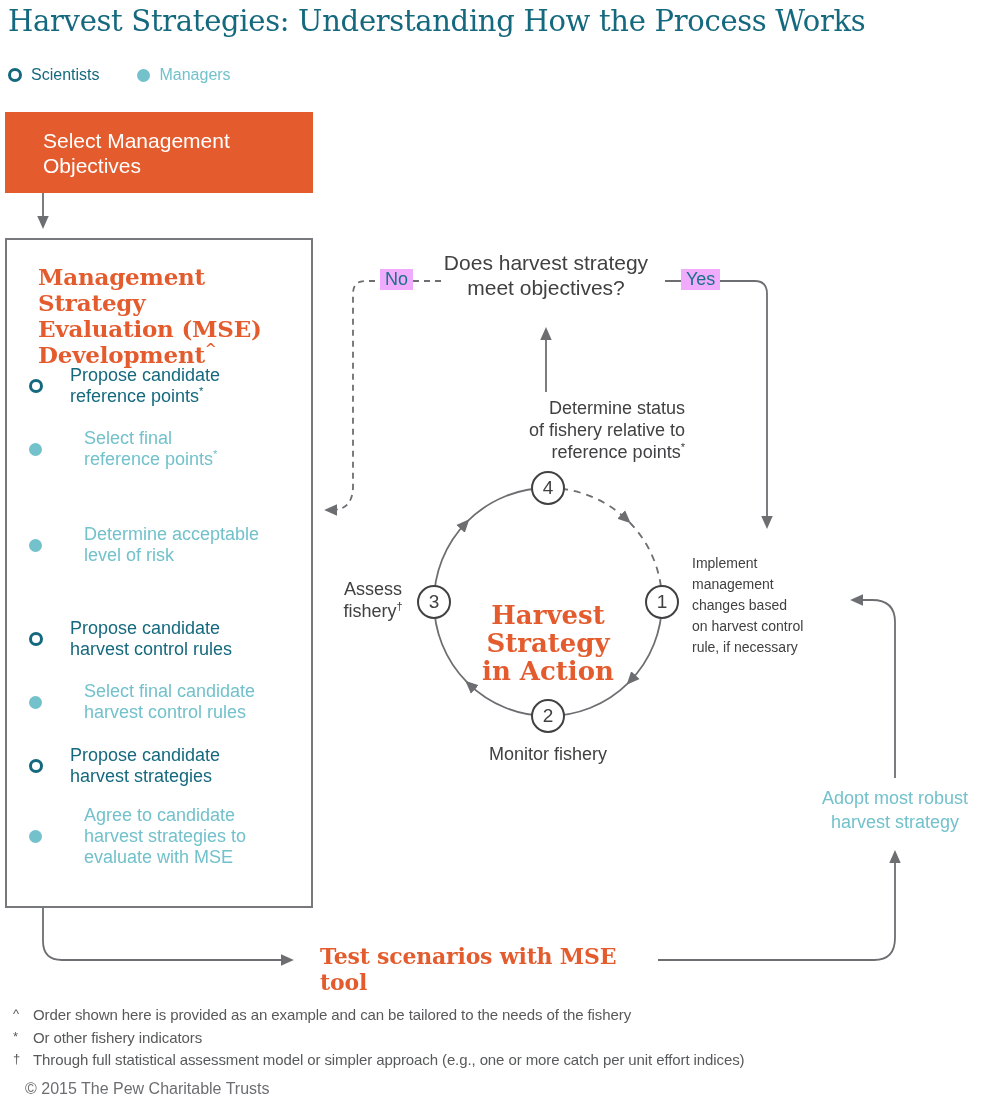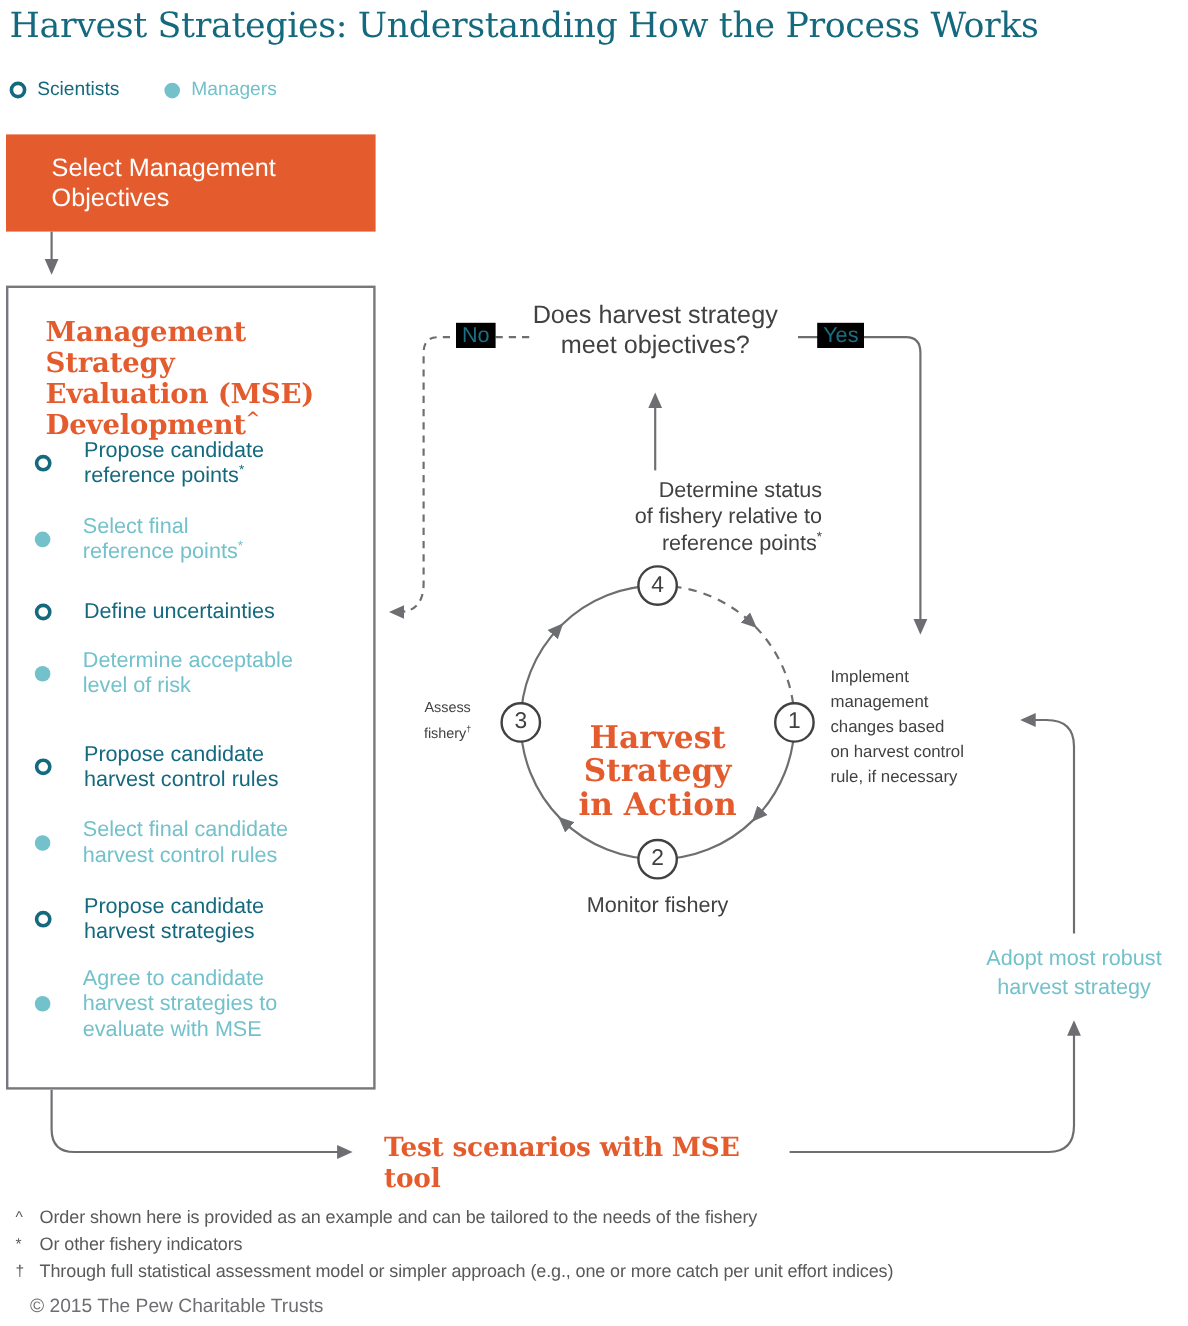--- a/index.html
+++ b/index.html
@@ -40,35 +40,35 @@
     left:38px;top:264px;width:260px;
     font-family:"DejaVu Serif", serif;font-weight:600;font-size:23px;line-height:26px;
     color:#E45C2E;letter-spacing:-0.2px;
   }
   sup.fn{font-size:0.62em;vertical-align:super;line-height:0;}
 
   .step{display:flex;align-items:center;gap:27px;left:29px;width:270px;}
   .step .marker{flex:0 0 auto;}
   .step .txt{font-size:18px;line-height:21px;}
   .step.scientists .txt{color:#15697E;}
-  .step.managers .txt{color:#72C1CB;}
+  .step.managers .txt{color:#72C1CB;margin-left:15px;}
   .step .ring{width:8px;height:8px;border-width:3px;}
 
   .question{left:396px;top:250px;width:300px;text-align:center;
     font-size:21px;line-height:25px;color:#414042;}
-  .edge-label{font-size:18px;color:#1A7186;background:#000000;padding:0 5px;}
+  .edge-label{font-size:18px;color:#1A7186;background:#f0abfc;padding:0 5px;}
   .no-label{left:380px;top:269px;}
   .yes-label{left:681px;top:269px;}
 
   .determine{left:411px;top:397px;width:274px;text-align:right;
     font-size:18px;line-height:22px;color:#414042;}
   .monitor{left:448px;top:744px;width:200px;text-align:center;
     font-size:18px;color:#414042;}
   .assess{left:327px;top:578px;width:92px;text-align:center;
-    font-size:12px;line-height:22px;color:#414042;}
+    font-size:18px;line-height:22px;color:#414042;}
   .implement{left:692px;top:553px;width:180px;
     font-size:14px;line-height:21px;color:#414042;}
 
   .cycle-center{left:466px;top:562px;width:164px;text-align:center;
     font-family:"DejaVu Serif", serif;font-weight:600;font-size:26px;line-height:28px;
     color:#E45C2E;margin-top:39px;}
 
   .node{
     width:34px;height:34px;border-radius:50%;background:#ffffff;
     border:2px solid #414042;box-sizing:border-box;
@@ -165,25 +165,21 @@
   <div class="abs step scientists" style="top:365px;">
     <span class="marker ring"></span>
     <div class="txt"><span class="ml">Propose candidate
 reference points</span><sup class="fn">*</sup></div>
   </div>
   <div class="abs step managers" style="top:428px;">
     <span class="marker dot"></span>
     <div class="txt"><span class="ml">Select final
 reference points</span><sup class="fn">*</sup></div>
   </div>
-  <div class="abs step scientists" style="top:499px;">
-    <span class="marker ring"></span>
-    <div class="txt"><span class="ml">Define uncertainties</span><sup class="fn"></sup></div>
-  </div>
-  <div class="abs step managers" style="top:540px;">
+  <div class="abs step managers" style="top:524px;">
     <span class="marker dot"></span>
     <div class="txt"><span class="ml">Determine acceptable
 level of risk</span><sup class="fn"></sup></div>
   </div>
   <div class="abs step scientists" style="top:618px;">
     <span class="marker ring"></span>
     <div class="txt"><span class="ml">Propose candidate
 harvest control rules</span><sup class="fn"></sup></div>
   </div>
   <div class="abs step managers" style="top:681px;">

